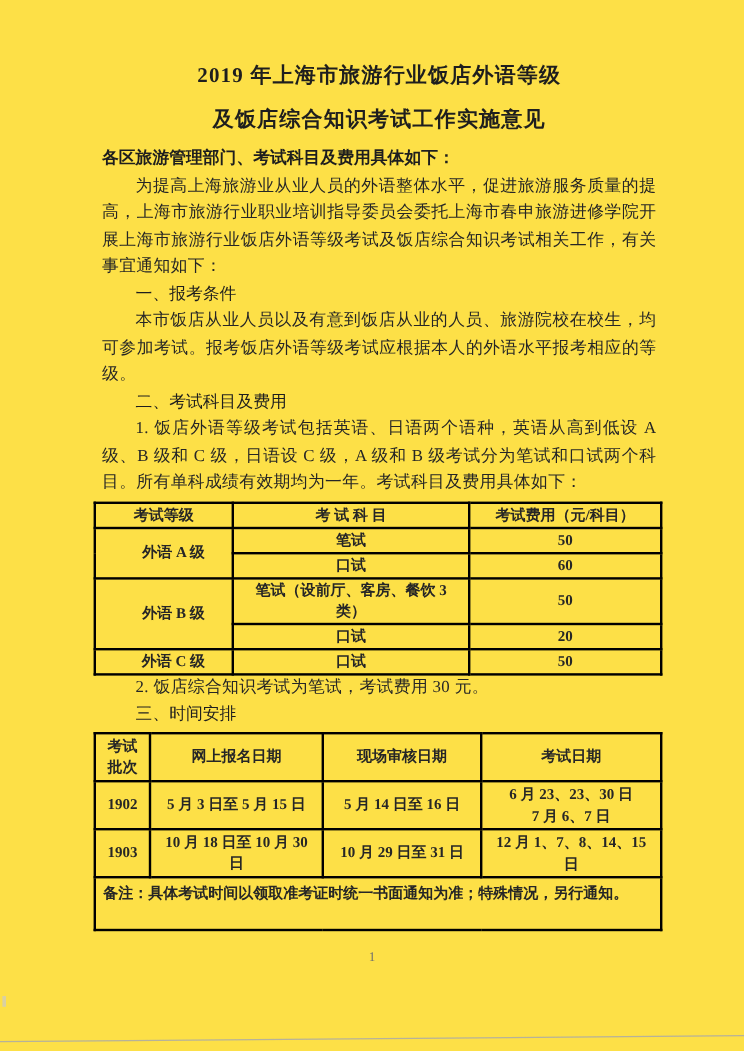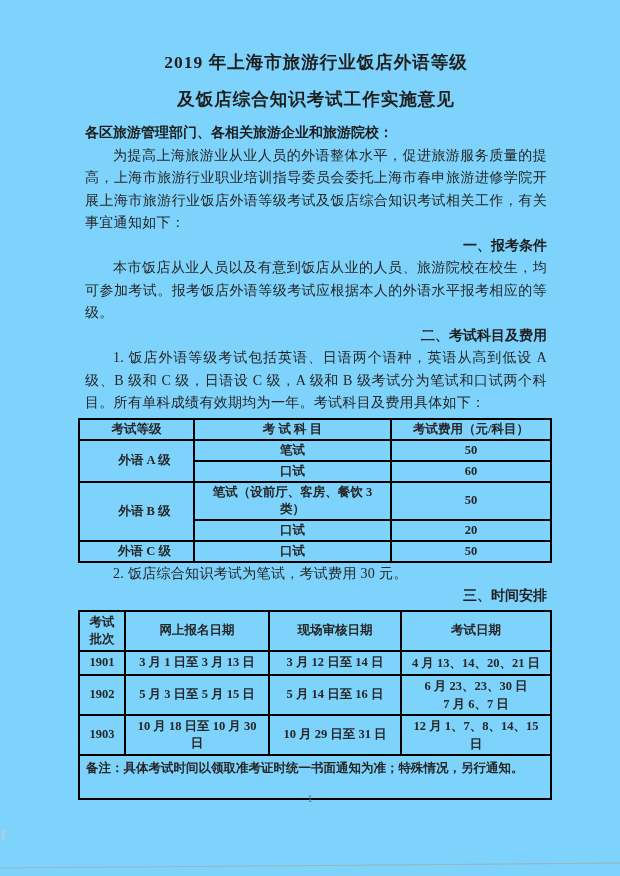--- a/index.html
+++ b/index.html
@@ -6,21 +6,21 @@
   body {
     width:620px; height:876px;
     background:#ffffff;
     font-family:"Liberation Serif","DejaVu Serif",serif;
     color:#222;
     position:relative;
     overflow:hidden;
   }
   .page {
     position:absolute; inset:0;
-    background:#7dd3fc;
+    background:#fde047;
   }
   .content { padding:44px 73px 0 85px; }
   .doc-title {
     text-align:center;
     font-weight:bold;
     font-size:17.5px;
     line-height:37px;
     letter-spacing:1px;
     color:#1e1e1e;
   }
@@ -34,26 +34,25 @@
   p.body-par {
     margin:0;
     font-size:14px;
     line-height:22.5px;
     text-align:justify;
     text-indent:2em;
     letter-spacing:0.3px;
     color:#262626;
   }
   .heading {
-    font-weight:bold;
+    font-weight:normal;
     font-size:14px;
     line-height:22.5px;
     text-indent:2em;
     color:#1e1e1e;
-    text-align:right;
   }
   table.doc-table {
     border-collapse:collapse;
     table-layout:fixed;
     width:472px;
     margin-left:-7px;
     font-size:12.5px;
     color:#262626;
   }
   .doc-table td, .doc-table th {
@@ -108,21 +107,21 @@
 </style>
 </head>
 <body>
 
 <div class="page">
   <div class="content">
 
     <div class="doc-title">2019 年上海市旅游行业饭店外语等级</div>
     <div class="doc-title">及饭店综合知识考试工作实施意见</div>
 
-    <div class="salutation">各区旅游管理部门、各相关旅游企业和旅游院校：</div>
+    <div class="salutation">各区旅游管理部门、考试科目及费用具体如下：</div>
 
     <p class="body-par">为提高上海旅游业从业人员的外语整体水平，促进旅游服务质量的提高，上海市旅游行业职业培训指导委员会委托上海市春申旅游进修学院开展上海市旅游行业饭店外语等级考试及饭店综合知识考试相关工作，有关事宜通知如下：</p>
 
     <div class="heading">一、报考条件</div>
     <p class="body-par">本市饭店从业人员以及有意到饭店从业的人员、旅游院校在校生，均可参加考试。报考饭店外语等级考试应根据本人的外语水平报考相应的等级。</p>
 
     <div class="heading">二、考试科目及费用</div>
     <p class="body-par">1. 饭店外语等级考试包括英语、日语两个语种，英语从高到低设 A 级、B 级和 C 级，日语设 C 级，A 级和 B 级考试分为笔试和口试两个科目。所有单科成绩有效期均为一年。考试科目及费用具体如下：</p>
 
     <table class="doc-table" id="fee-table">
@@ -174,26 +173,20 @@
           <col style="width: 132px;">
           <col style="width: 150px;">
         </colgroup>
       <tbody>
           <tr class="hdr">
             <th>考试批次</th>
             <th>网上报名日期</th>
             <th>现场审核日期</th>
             <th>考试日期</th>
           </tr>
-          <tr class="r1">
-            <td>1901</td>
-            <td>3 月 1 日至 3 月 13 日</td>
-            <td>3 月 12 日至 14 日</td>
-            <td class="pre">4 月 13、14、20、21 日</td>
-          </tr>
           <tr class="r2">
             <td>1902</td>
             <td>5 月 3 日至 5 月 15 日</td>
             <td>5 月 14 日至 16 日</td>
             <td class="pre">6 月 23、23、30 日
 7 月 6、7 日</td>
           </tr>
           <tr class="r3">
             <td>1903</td>
             <td>10 月 18 日至 10 月 30 日</td>

